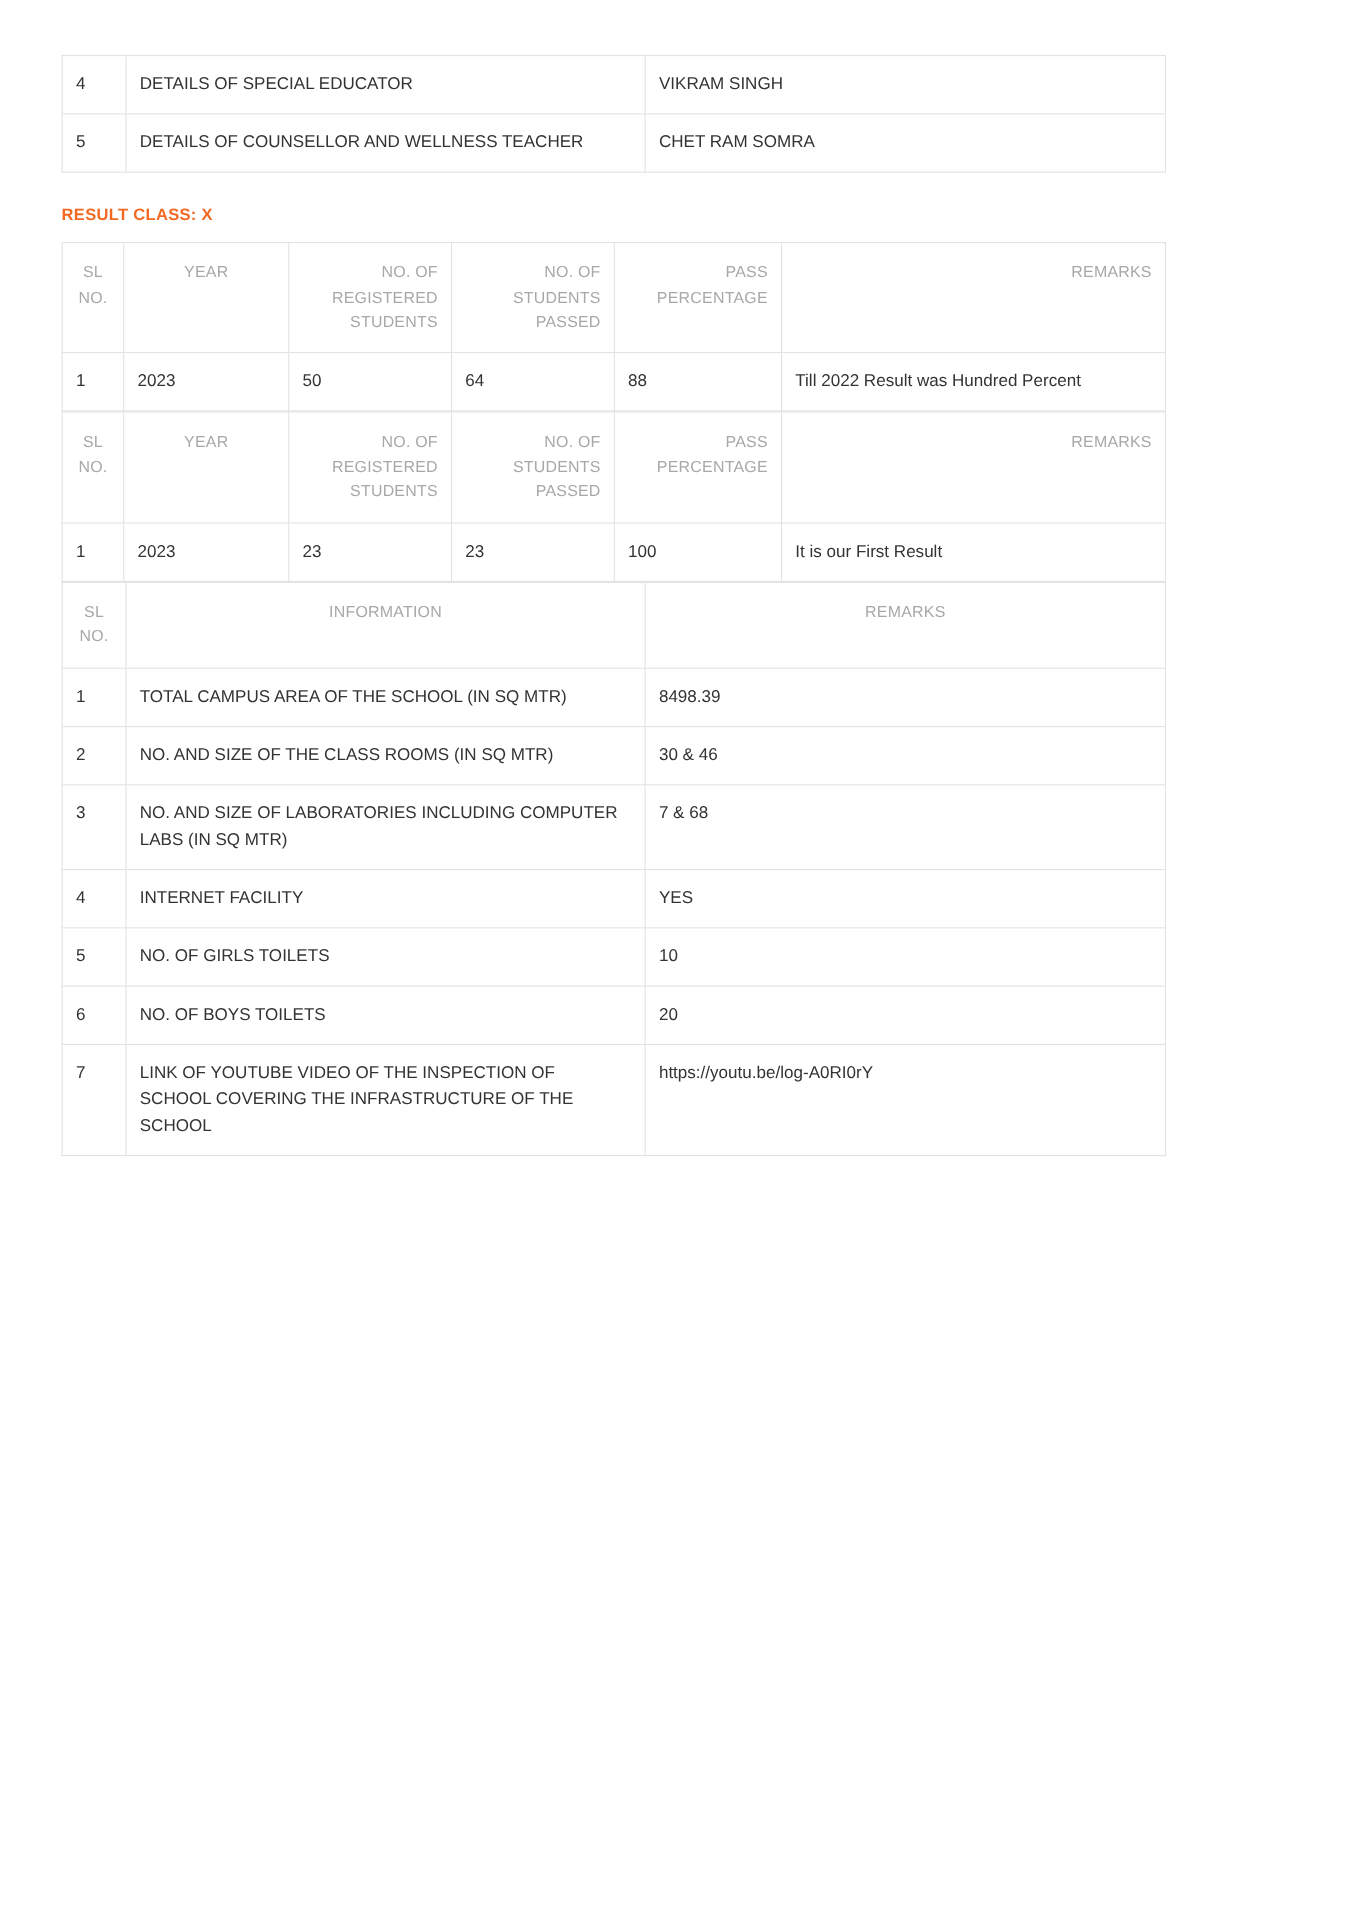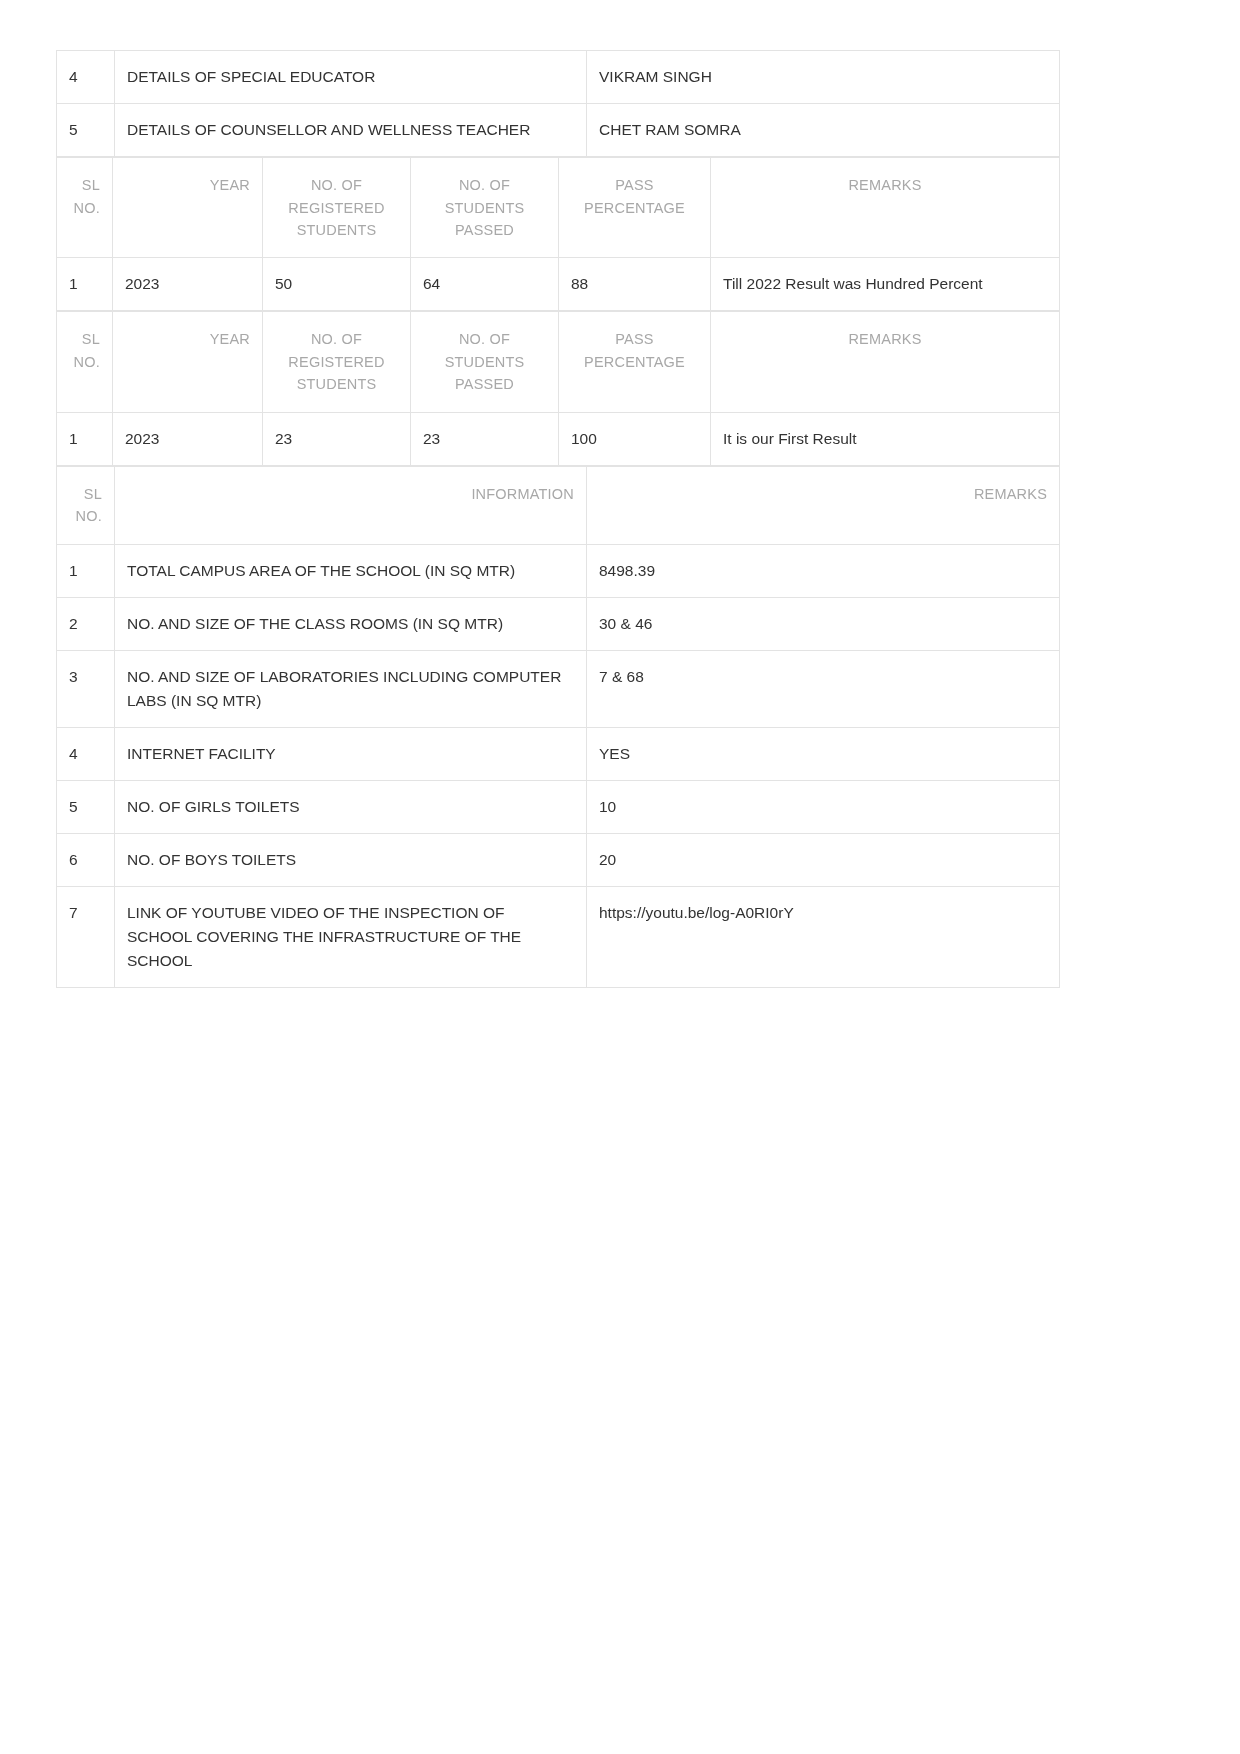--- a/index.html
+++ b/index.html
@@ -34,27 +34,27 @@
     font-size: 15.5px;
     line-height: 1.55;
     vertical-align: top;
     font-weight: normal;
     word-wrap: break-word;
   }
   table.grid thead th {
     color: #a8a8a8;
     font-size: 14.5px;
     letter-spacing: 0.2px;
-    text-align: center;
+    text-align: right;
     vertical-align: top;
     padding-top: 16px;
     padding-bottom: 16px;
   }
   table.grid thead th.left {
-    text-align: right;
+    text-align: center;
   }
   table.grid tbody td {
     color: #333333;
     text-align: left;
   }
   .section-heading {
     color: #f26a22;
     font-size: 15px;
     font-weight: bold;
     letter-spacing: 0.3px;
@@ -91,20 +91,21 @@
         <td>VIKRAM SINGH</td>
       </tr>
       <tr>
         <td class="cell-num">5</td>
         <td>DETAILS OF COUNSELLOR AND WELLNESS TEACHER</td>
         <td>CHET RAM SOMRA</td>
       </tr>
     </tbody>
   </table>
 
+  <div class="section-heading">RESULT CLASS: X</div>
 
   <table class="grid">
     <colgroup>
       <col class="col-sl">
         <col class="col-year">
         <col class="col-reg">
       <col class="col-pass">
         <col class="col-pct">
         <col class="col-rem">
     </colgroup>

